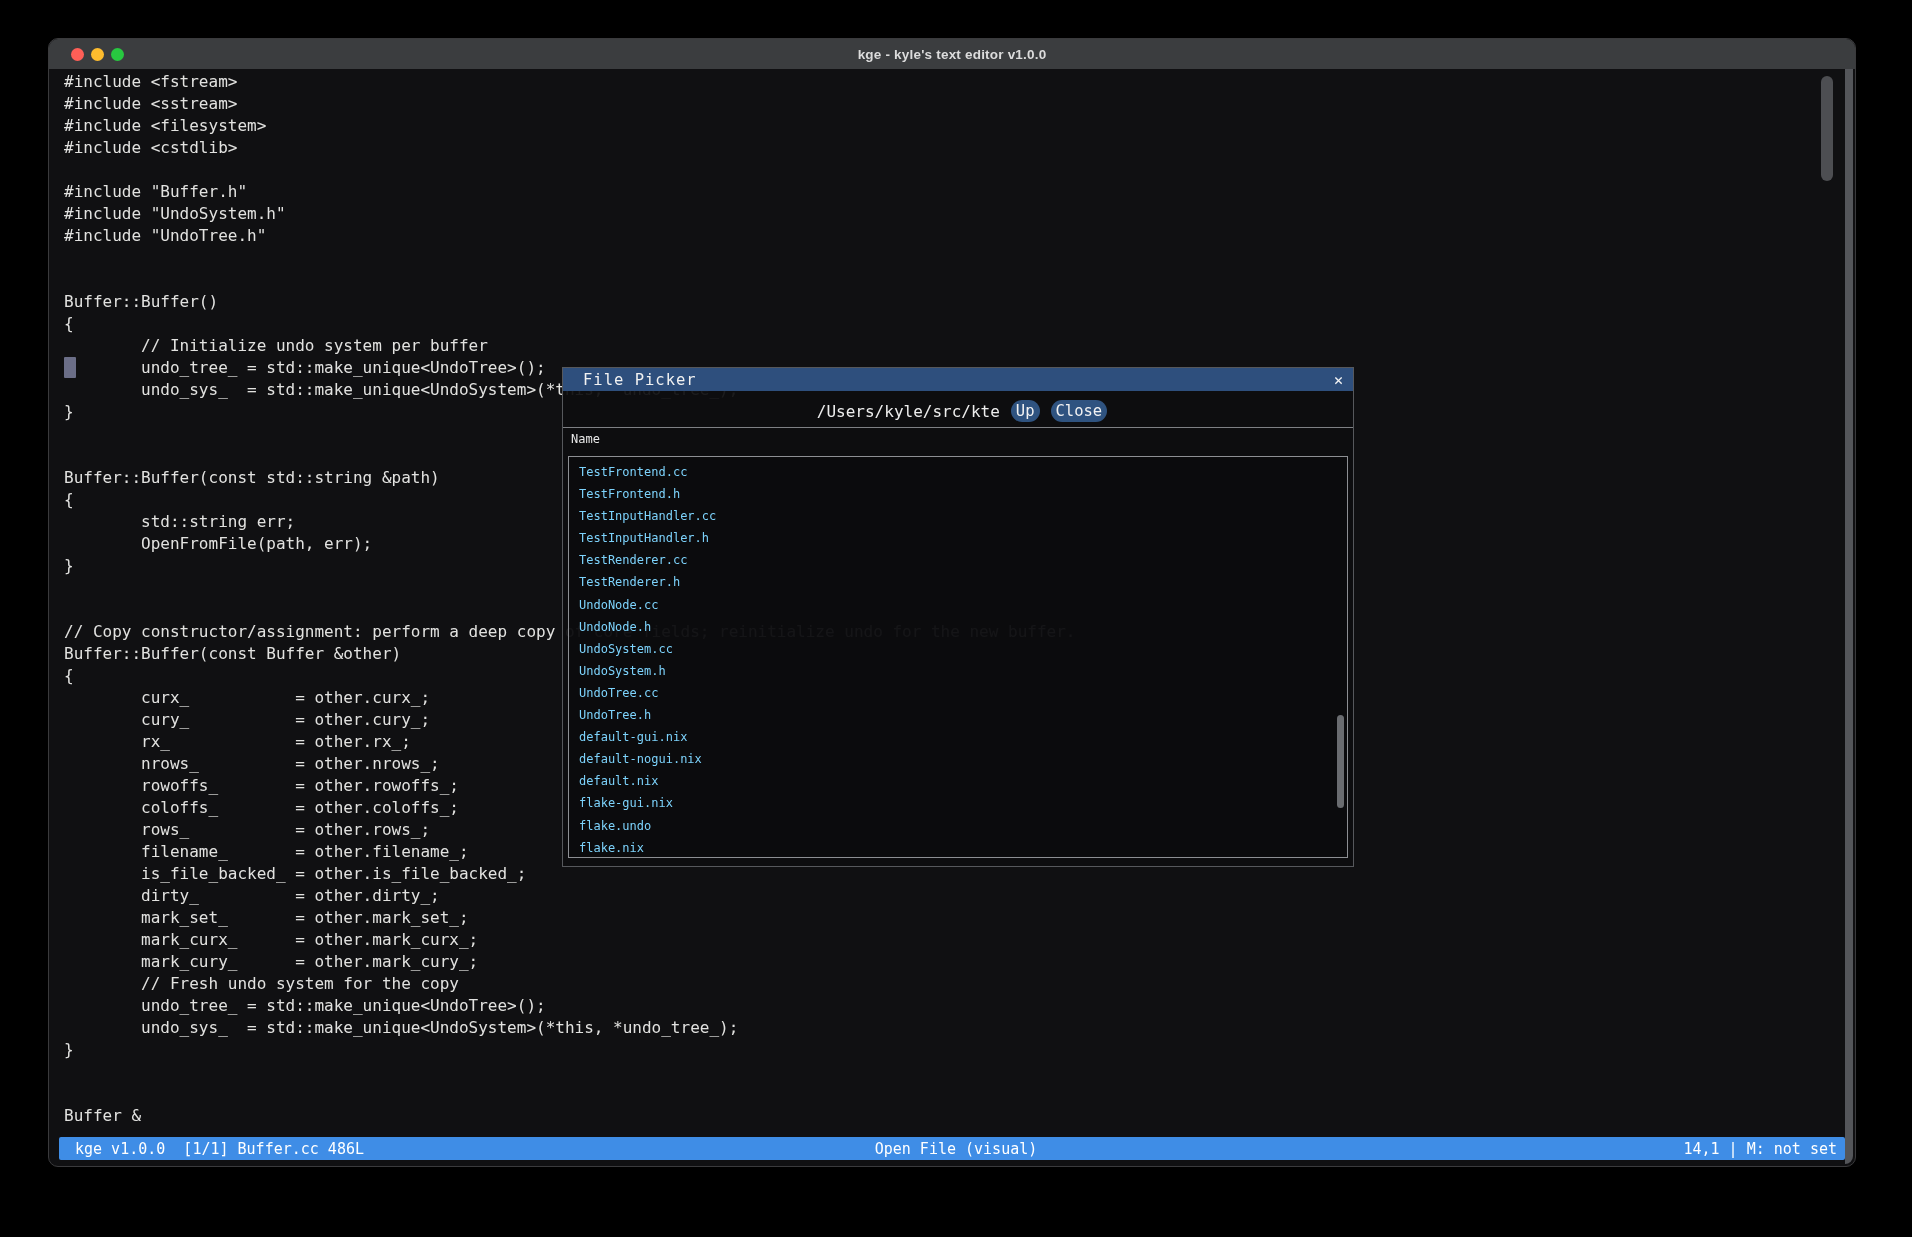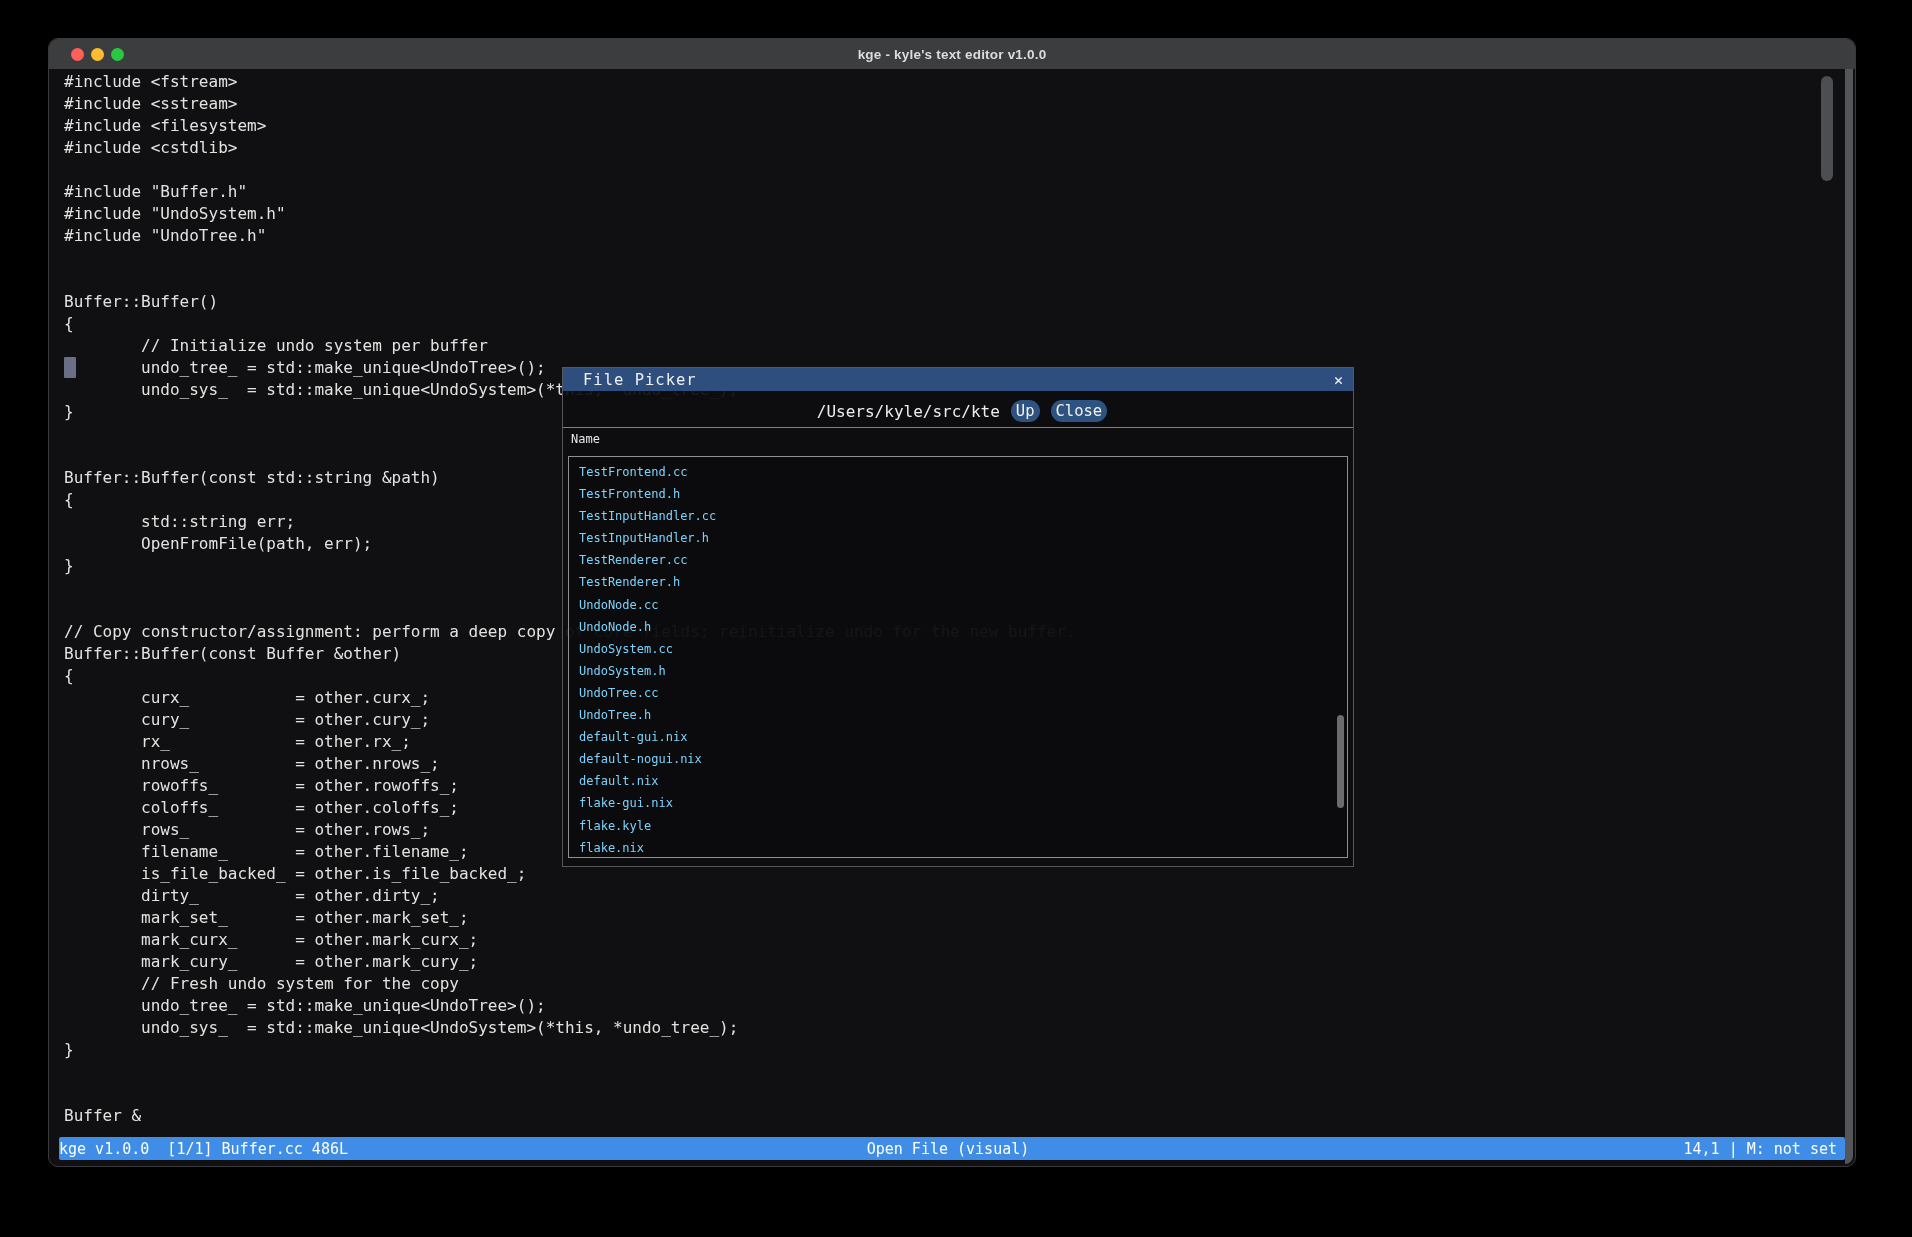--- a/index.html
+++ b/index.html
@@ -45,21 +45,21 @@
   .editor-scrollbar {
     position:absolute; top:37px; right:22px; width:12px; height:105px;
     background:#4d4e52; border-radius:6px;
   }
   
   .statusbar {
     position:absolute; left:10px; right:10px; bottom:6px; height:23px;
     background:#3f8de6; border-radius:2px;
     display:flex; align-items:center; color:#fff; font-size:15px;
   }
-  .statusbar .left   { white-space:pre; padding-left:0; flex:1; }
+  .statusbar .left   { white-space:pre; padding-left:16px; flex:1; }
   .statusbar .center { white-space:pre; flex:1; text-align:center; }
   .statusbar .right  { white-space:pre; flex:1; text-align:right; padding-right:8px; }
   
   .dialog {
     position:absolute; left:513px; top:328px; width:792px; height:500px;
     background:rgba(13,13,15,0.93); border:1px solid #56585c;
   }
   .dialog-titlebar {
     position:absolute; left:0; top:0; right:0; height:23px;
     background:#2e4f7d; display:flex; align-items:center;
@@ -135,21 +135,21 @@
             <div class="file-item">UndoNode.cc</div>
             <div class="file-item">UndoNode.h</div>
             <div class="file-item">UndoSystem.cc</div>
             <div class="file-item">UndoSystem.h</div>
             <div class="file-item">UndoTree.cc</div>
             <div class="file-item">UndoTree.h</div>
             <div class="file-item">default-gui.nix</div>
             <div class="file-item">default-nogui.nix</div>
             <div class="file-item">default.nix</div>
             <div class="file-item">flake-gui.nix</div>
-            <div class="file-item">flake.kyle</div>
+            <div class="file-item">flake.undo</div>
             <div class="file-item">flake.nix</div>
           </div>
         <div class="list-scrollbar"></div>
       </div>
     </div>
 
     <div class="statusbar">
       <span class="left">kge v1.0.0  [1/1] Buffer.cc 486L</span>
       <span class="center">Open File (visual)</span>
       <span class="right">14,1 | M: not set</span>

